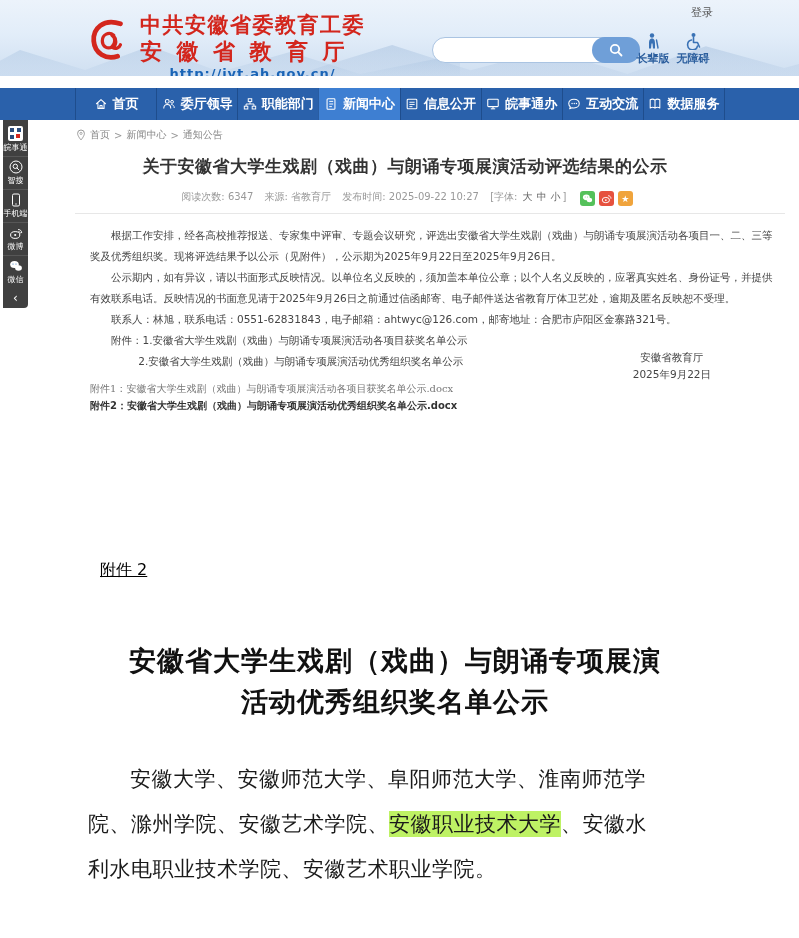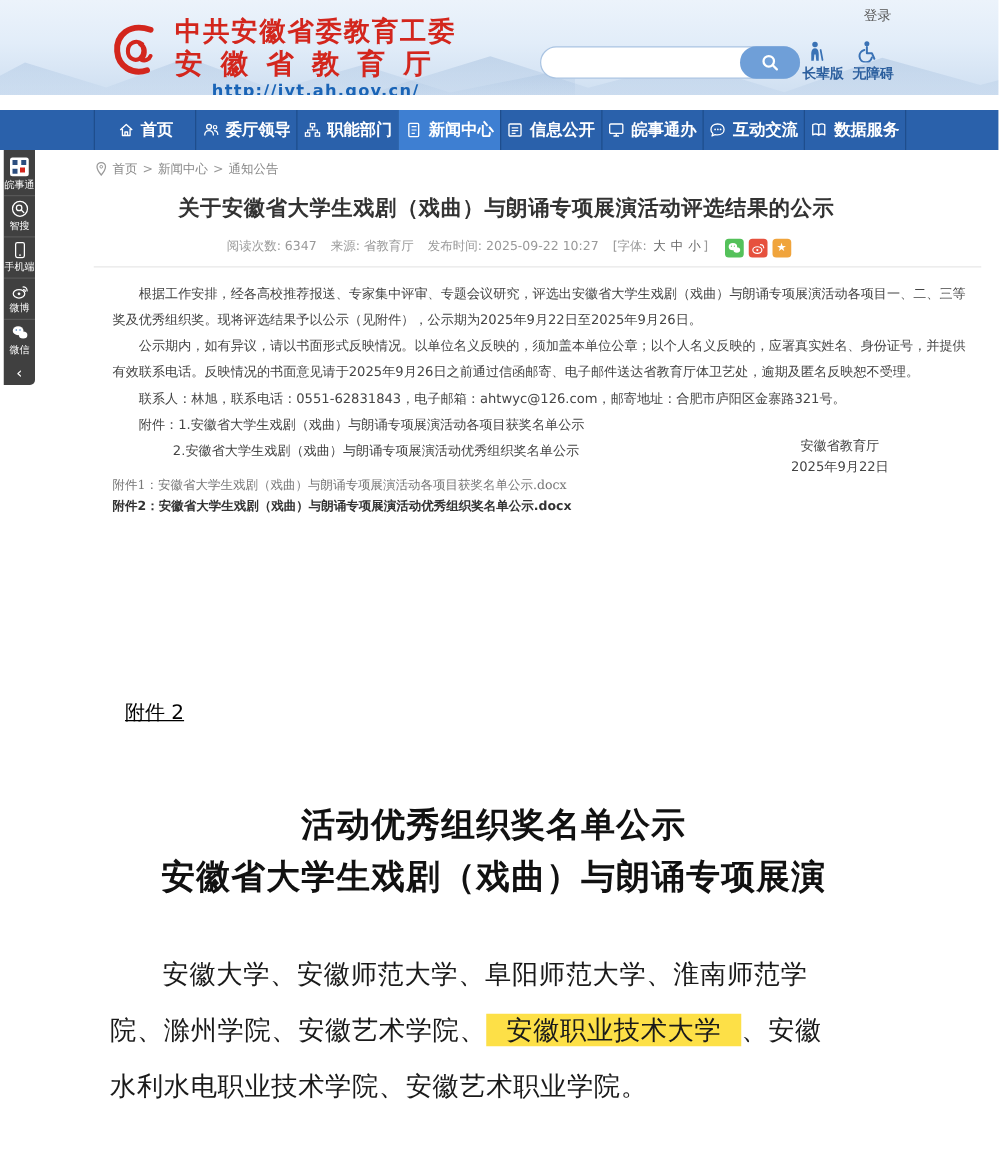--- a/index.html
+++ b/index.html
@@ -21,21 +21,21 @@
   .logo-l1 { font-size:21px; font-weight:bold; color:#d3261d; letter-spacing:1.5px; line-height:26px; }
   .logo-l2 { font-size:22px; font-weight:bold; color:#d3261d; letter-spacing:14.5px; line-height:27px; white-space:nowrap; }
   .logo-url { font-size:13px; font-weight:bold; color:#1a64b6; letter-spacing:1px; text-align:center; line-height:18px; }
 
   .search { position:absolute; left:432px; top:37px; width:208px; height:26px;
     background:#fff; border:1px solid #aac4e2; border-radius:14px; }
   .search input { position:absolute; left:10px; top:1px; width:148px; height:22px; border:none; outline:none; font-size:12px; background:transparent; color:#333; }
   .search-btn { position:absolute; right:-1px; top:-1px; width:48px; height:26px; background:#6f9fd8; border-radius:14px; border:none; cursor:pointer; display:flex; align-items:center; justify-content:center; }
 
   .acc-btn { position:absolute; top:32px; width:44px; text-align:center; cursor:pointer; }
-  .acc-btn .lbl { display:block; font-size:11px; font-weight:bold; color:#2c5f9e; margin-top:1px;text-align:right; }
+  .acc-btn .lbl { display:block; font-size:11px; font-weight:bold; color:#2c5f9e; margin-top:1px; }
   #elder { left:631px; } #barrier { right:84px; }
 
   
   .nav { position:absolute; left:0; top:88px; width:799px; height:32px; background:#2a61ab; }
   .nav-inner { position:absolute; left:75px; top:0; width:650px; height:32px; display:flex; }
   .nav-item { flex:1; display:flex; align-items:center; justify-content:center; gap:5px;
     color:#fff; font-size:13px; font-weight:bold; border-left:1px solid rgba(15,53,105,.45); cursor:pointer; }
   .nav-item:last-child { border-right:1px solid rgba(15,53,105,.45); }
   .nav-item.active { background:#3e7fd2; }
   .nav-item svg { flex:0 0 auto; }
@@ -72,21 +72,21 @@
   .att-links { position:absolute; left:90px; top:381px; font-size:10px; line-height:16.5px; }
   .att-links .a1 { color:#777; font-family:"DejaVu Serif","Liberation Serif",serif; cursor:pointer; }
   .att-links .a2 { color:#333; font-weight:bold; cursor:pointer; }
 
   
   .doc-no { position:absolute; left:100px; top:560px; font-size:16px; color:#000;text-decoration:underline; }
   .doc-title { position:absolute; left:90px; top:640px; width:610px; text-align:center;
     font-size:27px; font-weight:bold; color:#111; line-height:41px; letter-spacing:1px; }
   .doc-body { position:absolute; left:88px; top:757px; width:580px;
     font-family:"DejaVu Serif","Liberation Serif",serif; font-size:21px; color:#1a1a1a; line-height:45px; text-indent:2em; letter-spacing:.5px; }
-  .doc-body mark { background:#fde047; color:#1a1a1a; padding:1px 16px; }
+  .doc-body mark { background:#bef264; color:#1a1a1a; padding:1px 0; }
 
   svg { display:block; }
 </style>
 </head>
 <body>
 
 <div id="stage">
 
   <div class="header">
     <div class="mount1"></div>
@@ -307,21 +307,21 @@
   </div>
 
   <div class="att-links">
     <div class="a1"><span>附件1：</span><span>安徽省大学生戏剧（戏曲）与朗诵专项展演活动各项目获奖名单公示.docx</span></div>
     <div class="a2"><span>附件2：</span><span>安徽省大学生戏剧（戏曲）与朗诵专项展演活动优秀组织奖名单公示.docx</span></div>
   </div>
 
   <div class="doc-no">附件 2</div>
 
   <div class="doc-title">
+    <div>安徽省大学生戏剧（戏曲）与朗诵专项展演</div>
     <div>活动优秀组织奖名单公示</div>
-    <div>安徽省大学生戏剧（戏曲）与朗诵专项展演</div>
   </div>
 
   <div class="doc-body">
     <span>安徽大学、安徽师范大学、阜阳师范大学、淮南师范学院、滁州学院、安徽艺术学院、</span><mark>安徽职业技术大学</mark><span>、安徽水利水电职业技术学院、安徽艺术职业学院。</span>
   </div>
 
 </div>
 
 </body></html>

